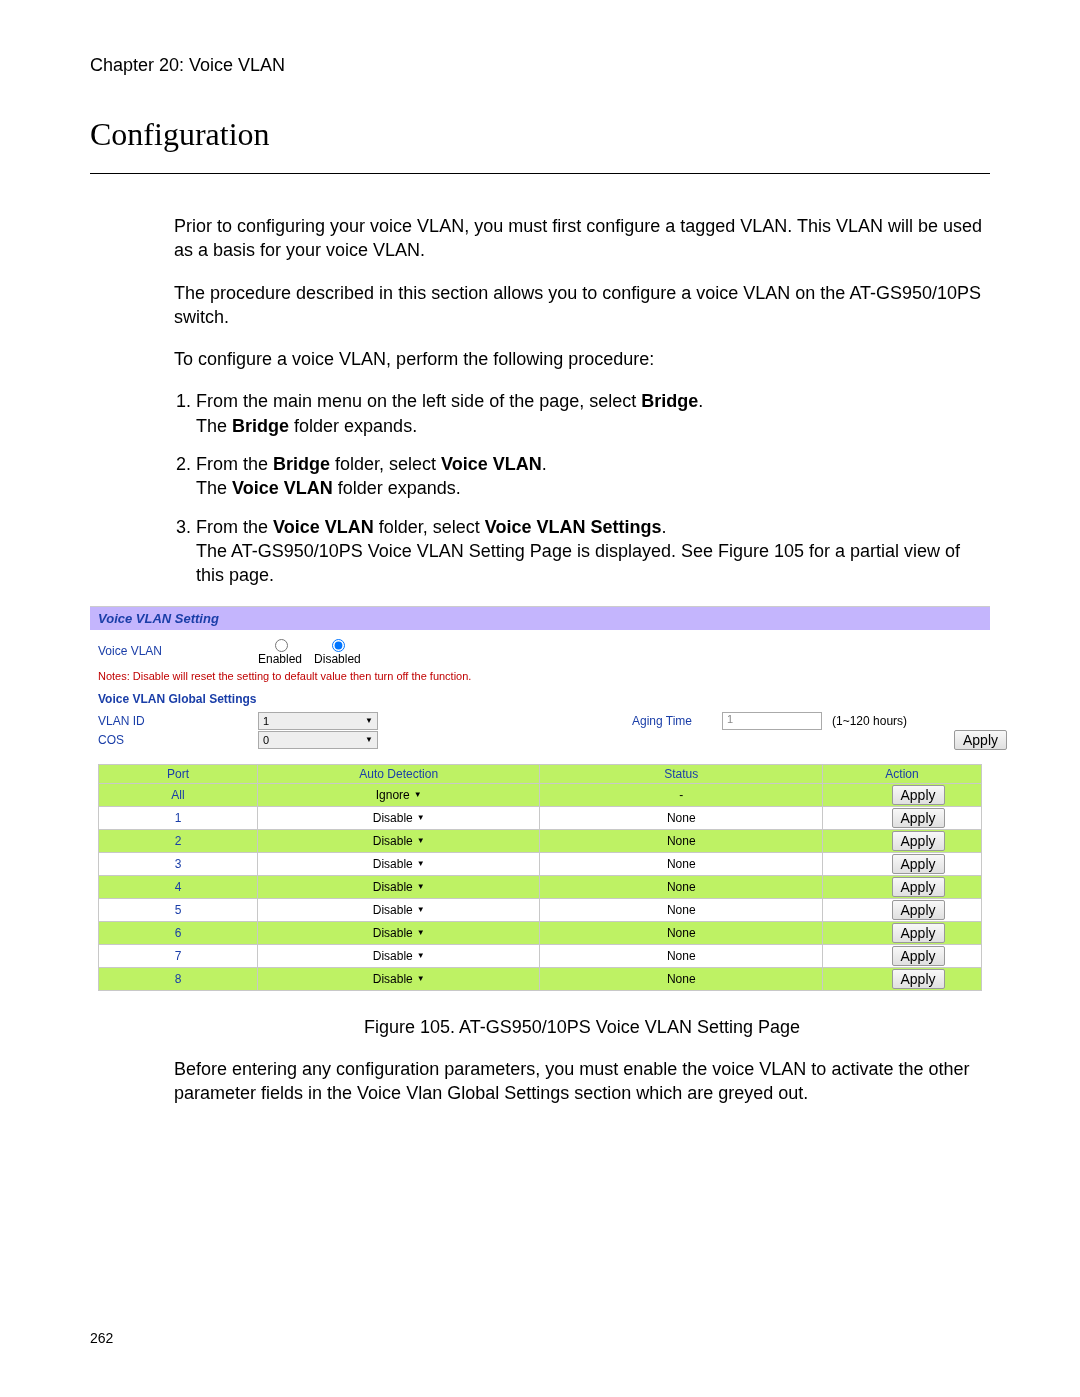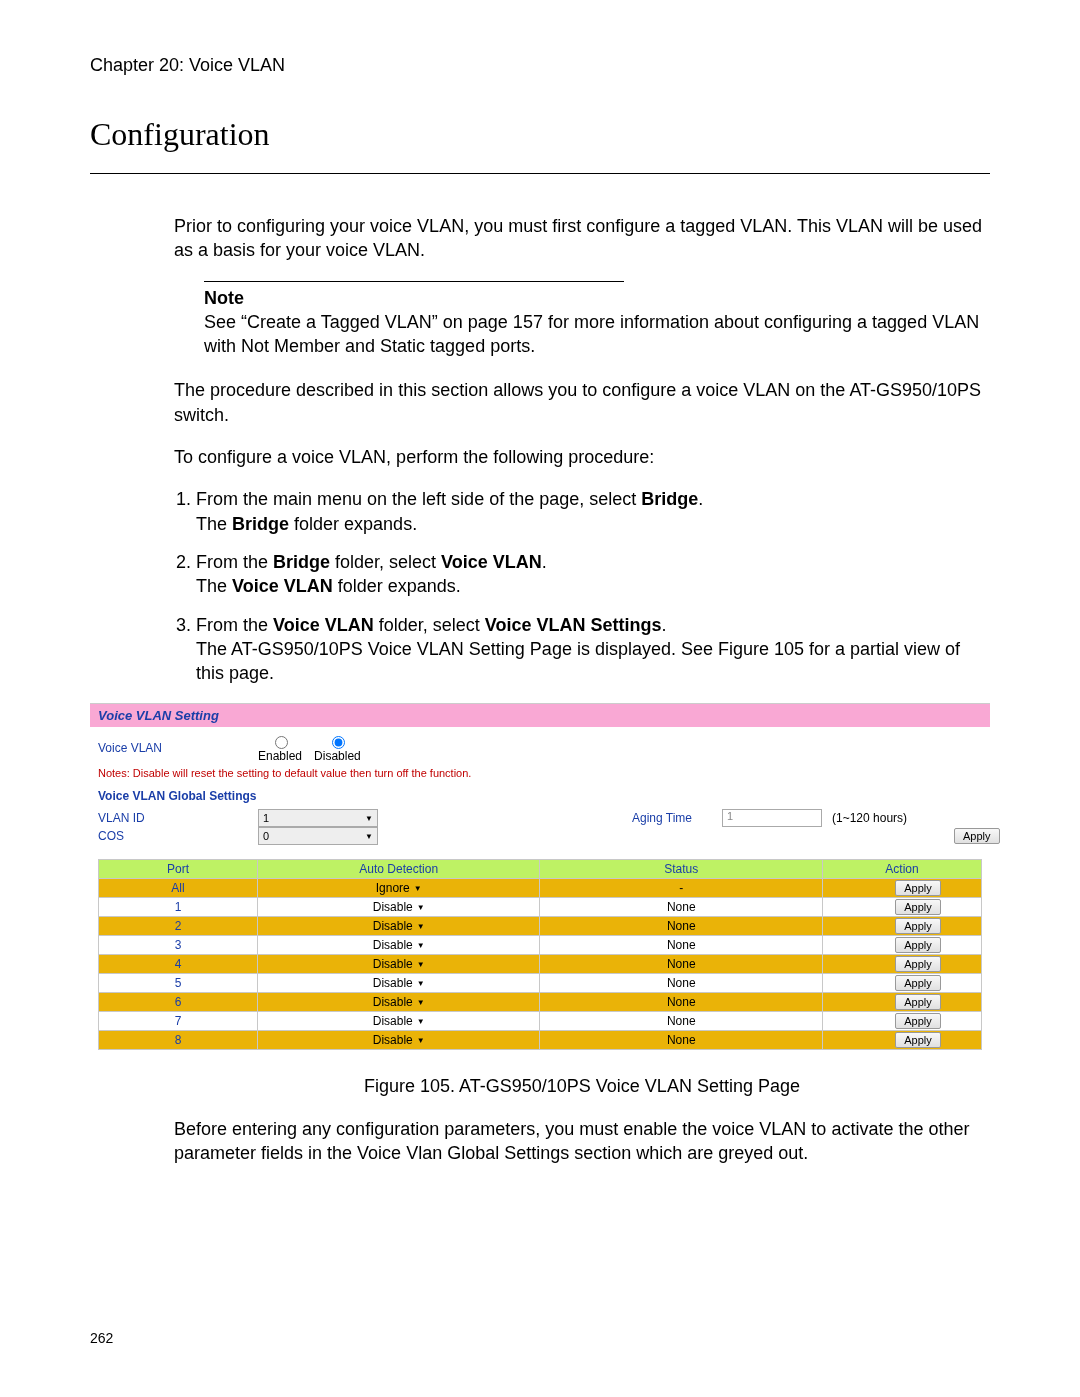--- a/index.html
+++ b/index.html
@@ -51,21 +51,21 @@
   .figure-wrap {
     margin: 18px 0 10px 0;
     border: 1px solid #ccc;
     border-left: none;
     border-right: none;
     border-bottom: none;
     font-size: 12px;
     background: #fff;
   }
   .fig-header {
-    background: #f9a8d4;
+    background: #c4b5fd;
     color: #1a3ea8;
     font-weight: bold;
     font-style: italic;
     padding: 4px 8px;
     font-size: 13px;
   }
   .fig-section {
     padding: 6px 8px 2px 8px;
   }
   .fig-row { display: flex; align-items: center; margin-bottom: 4px; }
@@ -78,21 +78,21 @@
     font-size: 11px; background: #eee; border: 1px solid #aaa;
     padding: 0 4px; min-width: 40px; height: 16px; display: inline-flex;
     align-items: center; justify-content: space-between;
   }
   .fig-select .arrow { font-size: 8px; margin-left: 4px; }
   .fig-input {
     border: 1px solid #aaa; background: #fff; width: 90px; height: 16px;
     font-size: 11px; padding: 0 4px; color: #888;
   }
   .fig-apply-btn {
-    font-size: 11px; background: linear-gradient(#f8f8f8,#e0e0e0);
+    font-size: 14px; background: linear-gradient(#f8f8f8,#e0e0e0);
     border: 1px solid #999; padding: 1px 8px; border-radius: 2px;
     cursor: default;
     margin-left: 32px;
   }
   .fig-global-grid {
     display: grid;
     grid-template-columns: 160px 120px 1fr 90px 110px 90px 60px;
     align-items: center;
     row-gap: 0;
   }
@@ -103,21 +103,21 @@
   }
   table.port-table th {
     background: #bef264; color: #1a3ea8; font-weight: normal;
     border: 1px solid #c8c8c8; padding: 2px 4px; text-align: center;
   }
   table.port-table td {
     border: 1px solid #c8c8c8; padding: 1px 4px; text-align: center;
     color: #1a3ea8;
   }
   table.port-table td.black { color: #000; }
-  table.port-table tr.shade td { background: #eab308; }
+  table.port-table tr.shade td { background: #bef264; }
   .auto-sel {
     display: inline-flex; align-items: center; justify-content: center;
     color: #000;
   }
   .auto-sel .arrow { font-size: 8px; margin-left: 4px; }
   .fig-caption {
     text-align: center;
     margin: 22px 0 18px 0;
   }
   .page-num {
@@ -131,25 +131,20 @@
 <body>
 
 <div class="page">
   <div class="chapter-line">Chapter 20: Voice VLAN</div>
 
   <div class="section-title">Configuration</div>
 
   <div class="body-col">
     <p>Prior to configuring your voice VLAN, you must first configure a tagged VLAN. This VLAN will be used as a basis for your voice VLAN.</p>
 
-    <div class="note-box">
-      <div class="note-rule"></div>
-      <div class="note-label">Note</div>
-      <div>See “Create a Tagged VLAN” on page 157 for more information about configuring a tagged VLAN with Not Member and Static tagged ports.</div>
-    </div>
 
     <p>The procedure described in this section allows you to configure a voice VLAN on the AT-GS950/10PS switch.</p>
     <p>To configure a voice VLAN, perform the following procedure:</p>
 
     <ol class="steps">
       <li>
         <span>From the main menu on the left side of the page, select </span><span class="bold">Bridge</span><span>.</span><br>
         <span>The </span><span class="bold">Bridge</span><span> folder expands.</span>
       </li>
       <li>

